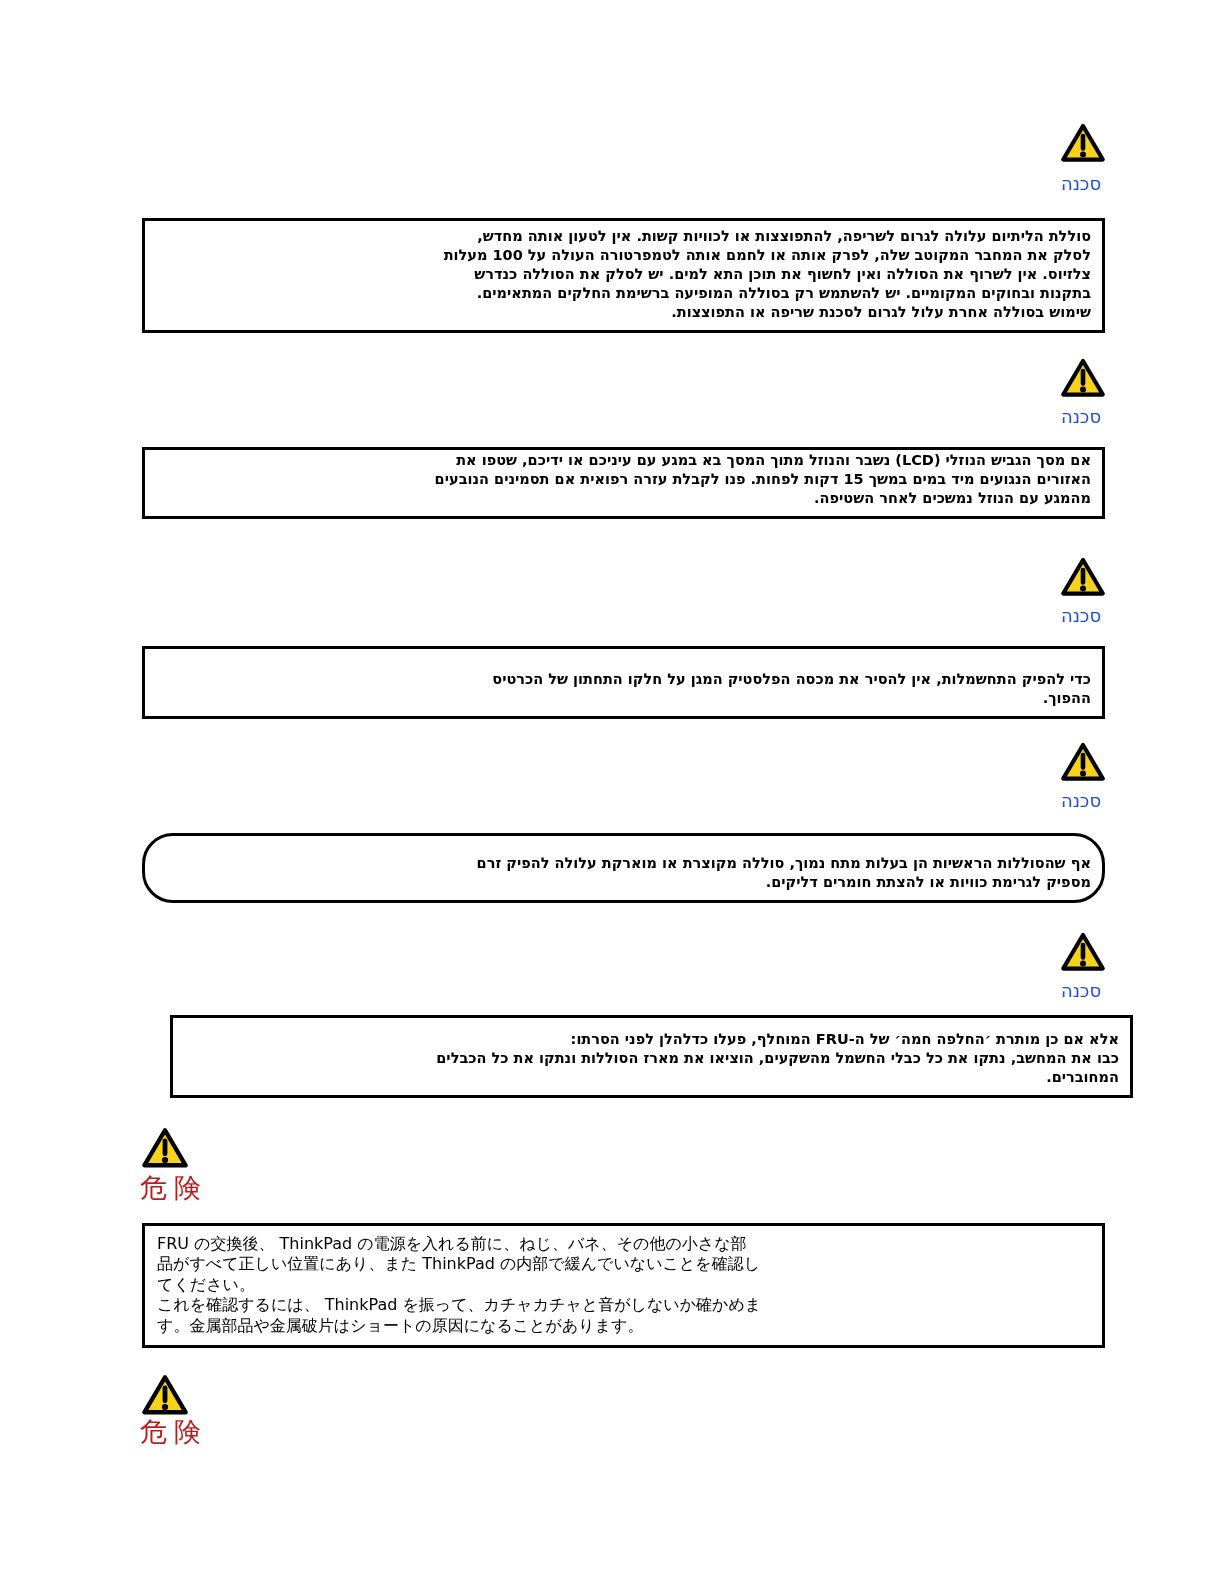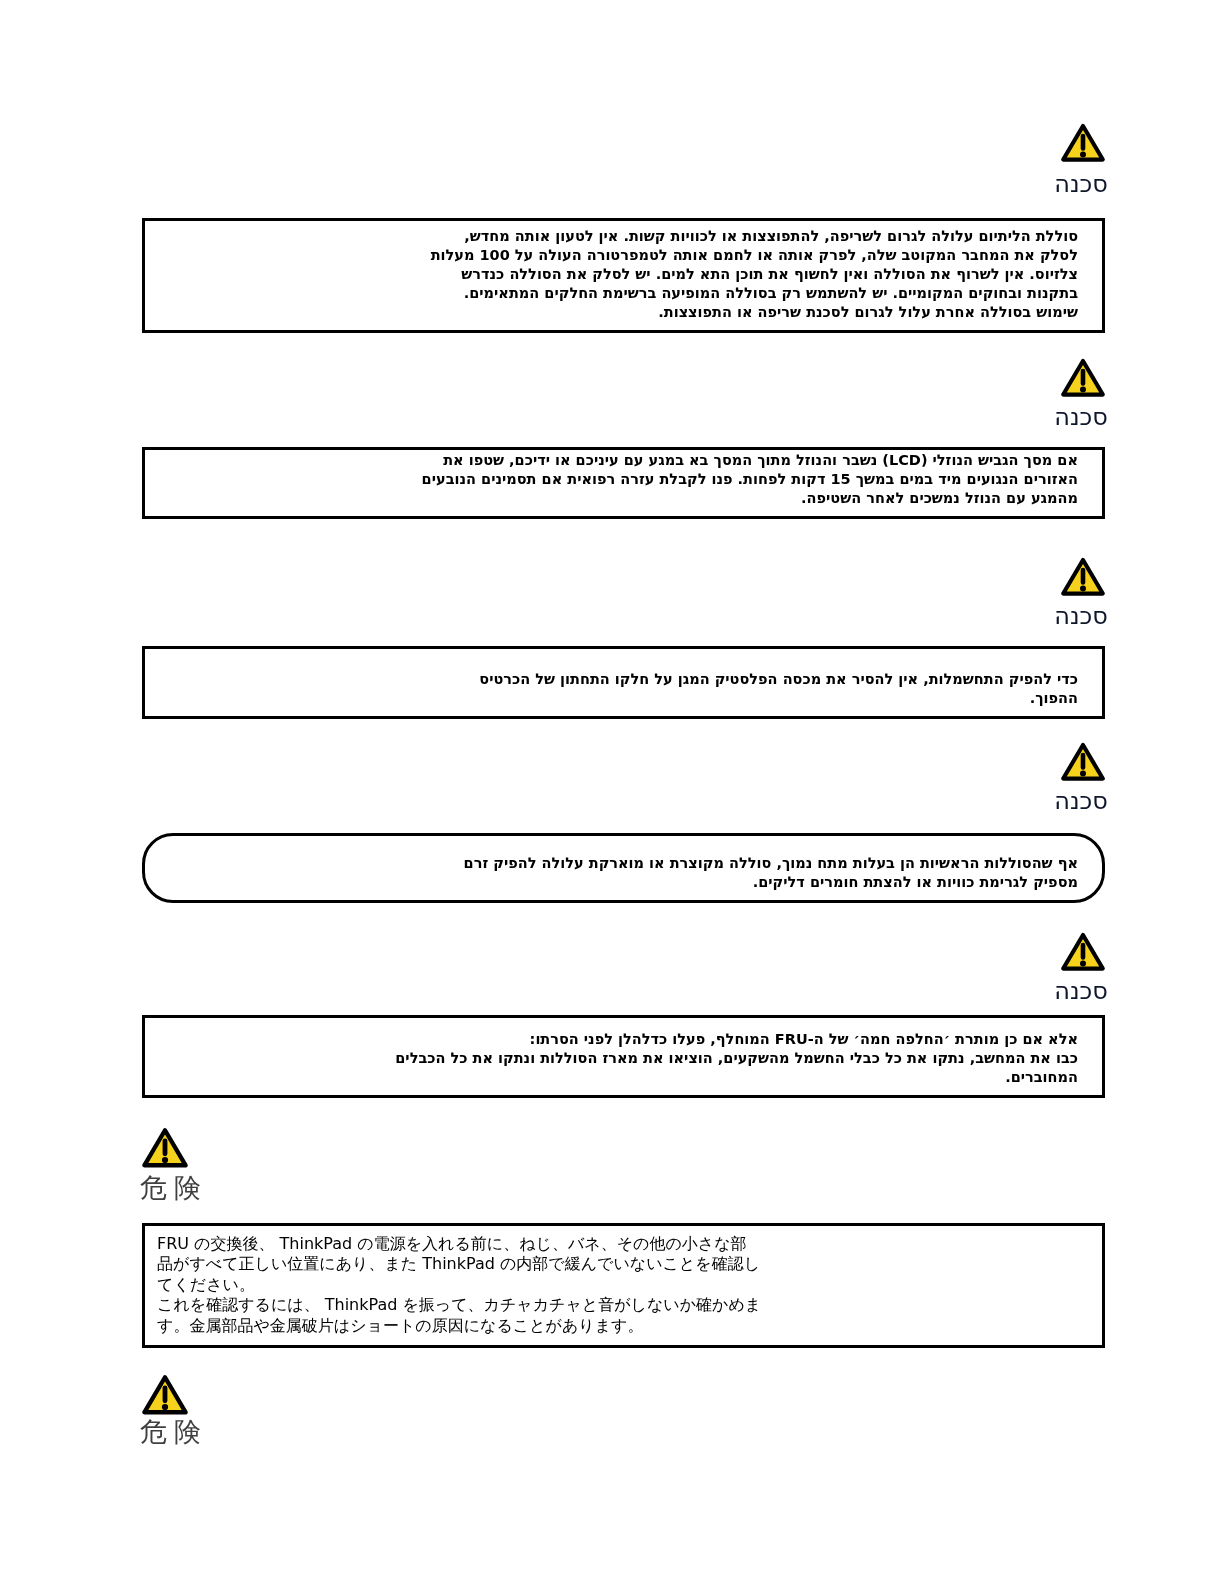--- a/index.html
+++ b/index.html
@@ -11,51 +11,51 @@
     margin: 0 auto;
     overflow: hidden;
     font-family: "DejaVu Sans", sans-serif;
     color: #000000;
   }
   .warn-tri { position: absolute; display: block; }
   .danger-label-he {
     position: absolute;
     width: 92px;
     text-align: center;
-    font-size: 24px;
+    font-size: 18px;
     line-height: 30px;
-    color: #0f172a;
+    color: #1d4ed8;
     direction: rtl;
   }
   .danger-label-ja {
     position: absolute;
     font-size: 27px;
     line-height: 30px;
     letter-spacing: 7px;
-    color: #404040;
+    color: #b91c1c;
   }
   .notice-box {
     position: absolute;
     left: 142px;
     width: 963px;
     border: 3px solid #000000;
     box-sizing: border-box;
     background: #ffffff;
     display: flex;
     flex-direction: column;
     justify-content: flex-end;
   }
   .txt-he {
     direction: rtl;
     text-align: right;
     font-weight: bold;
     font-size: 14.5px;
     line-height: 19px;
     white-space: pre-line;
-    padding: 0 24px 8px 18px;
+    padding: 0 11px 8px 18px;
   }
   .txt-ja {
     text-align: left;
     font-size: 16px;
     line-height: 20.5px;
     white-space: pre-line;
     padding: 0 12px 9px 12px;
   }
 </style>
 </head>
@@ -110,21 +110,21 @@
   <div class="danger-label-he" style="left:1035px; top:786px;">סכנה</div>
   <div class="notice-box" style="top:833px; height:70px;border-radius:31px;">
     <div class="txt-he" dir="rtl">אף שהסוללות הראשיות הן בעלות מתח נמוך, סוללה מקוצרת או מוארקת עלולה להפיק זרם
 מספיק לגרימת כוויות או להצתת חומרים דליקים.</div>
   </div>
 
   <svg class="warn-tri" style="left:1060px; top:930px;" width="46" height="44" viewBox="0 0 100 90">
       <use href="#warn-tri-sym"></use>
     </svg>
   <div class="danger-label-he" style="left:1035px; top:976px;">סכנה</div>
-  <div class="notice-box" style="top:1015px; height:83px;">
+  <div class="notice-box" style="top:1015px; height:83px;margin-left:28px;">
     <div class="txt-he" dir="rtl">אלא אם כן מותרת ׳החלפה חמה׳ של ה-FRU המוחלף, פעלו כדלהלן לפני הסרתו:
 כבו את המחשב, נתקו את כל כבלי החשמל מהשקעים, הוציאו את מארז הסוללות ונתקו את כל הכבלים
 המחוברים.</div>
   </div>
 
   <svg class="warn-tri" style="left:141px; top:1125px;" width="48" height="46" viewBox="0 0 100 90">
       <use href="#warn-tri-sym"></use>
     </svg>
   <div class="danger-label-ja" style="left:140px; top:1173px;">危険</div>
   <div class="notice-box" style="top:1223px; height:125px;justify-content:flex-end;">

